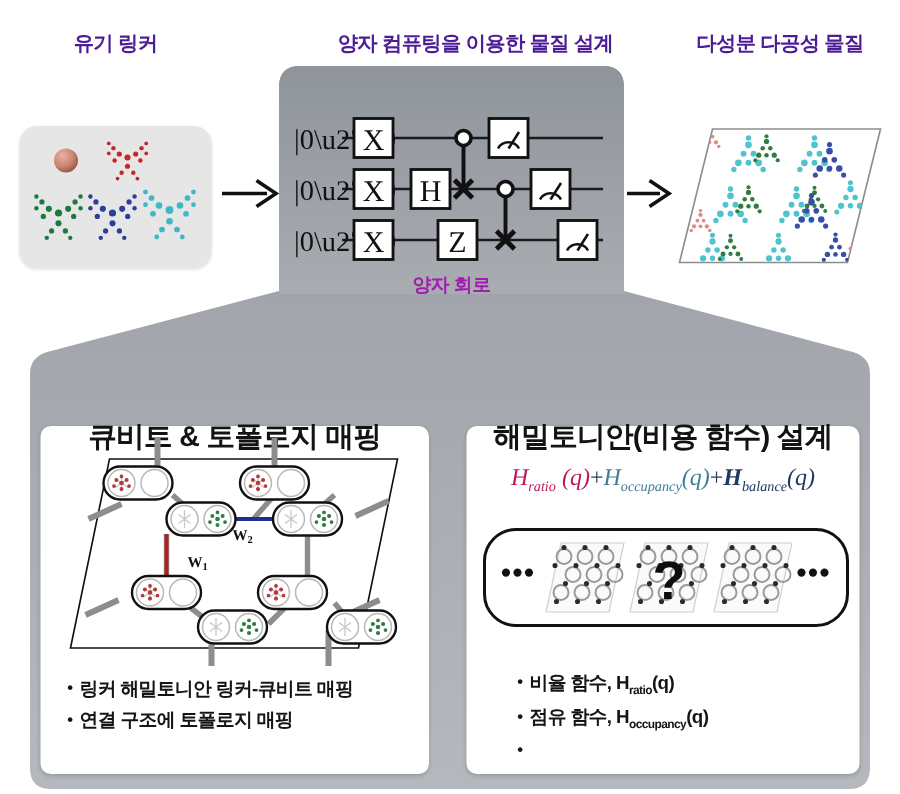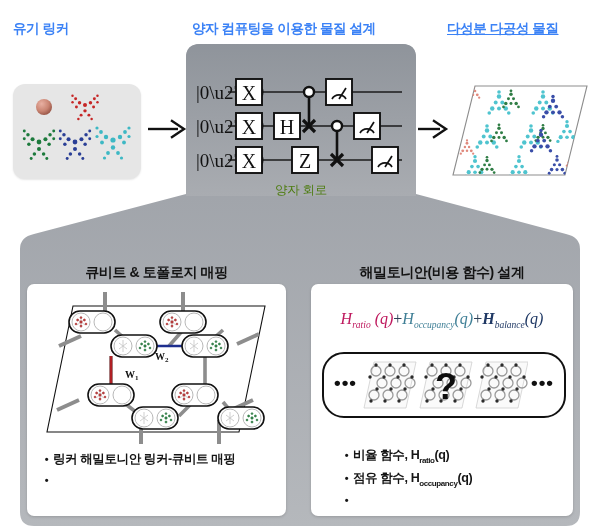--- a/index.html
+++ b/index.html
@@ -6,21 +6,21 @@
   body{
     width:600px;height:529px;position:relative;overflow:hidden;
     background:#ffffff;
     font-family:"Liberation Sans","DejaVu Sans",sans-serif;
     -webkit-font-smoothing:antialiased;
   }
   .abs{position:absolute;}
 
   
   .toptitle{
-    position:absolute;text-align:left;font-weight:bold;color:#3b82f6;
+    position:absolute;text-align:center;font-weight:bold;color:#4c1d95;
     font-size:13.5px;letter-spacing:-0.4px;white-space:nowrap;
   }
 
   
   #grey-shape{
     position:absolute;left:0;top:44px;width:600px;height:485px;
     z-index:1;
   }
 
   
@@ -30,29 +30,29 @@
     box-shadow:0 1px 2px rgba(0,0,0,.10);
   }
 
   
   .arrow{position:absolute;z-index:5;}
 
   
   #circuit{position:absolute;left:196px;top:74px;width:210px;height:105px;z-index:6;}
   #circuit-caption{
     position:absolute;left:196px;top:182px;width:210px;text-align:center;
-    font-size:12.5px;font-weight:normal;color:#4d7c0f;z-index:6;letter-spacing:-0.3px;
+    font-size:12.5px;font-weight:bold;color:#a21caf;z-index:6;letter-spacing:-0.3px;
   }
 
   
   #mof-top{position:absolute;left:447px;top:78px;width:146px;height:105px;z-index:5;}
 
   
   .panel-header{
-    position:absolute;top:264px;text-align:center;font-size:14px;font-weight:bold;
+    position:absolute;top:278px;text-align:center;font-size:19px;font-weight:bold;
     color:#131313;z-index:7;letter-spacing:-0.4px;white-space:nowrap;
   }
 
   
   .white-card{
     position:absolute;background:#fff;border-radius:7px;z-index:6;
     box-shadow:0 1px 3px rgba(0,0,0,.16);
   }
   #card-left{left:27px;top:284px;width:259px;height:232px;}
   #card-right{left:311px;top:284px;width:262px;height:232px;}
@@ -109,21 +109,21 @@
     </linearGradient>
   </defs>
   <path d="M186,14 Q186,0 200,0 L402,0 Q416,0 416,14 L416,150
            L566,190 Q580,193 580,205 L580,468 Q580,482 566,482
            L34,482 Q20,482 20,468 L20,205 Q20,193 34,190 L186,150 Z" fill="url(#gban)"></path>
   <path d="M186,14 Q186,0 200,0 L402,0 Q416,0 416,14 L416,152 L186,152 Z" fill="url(#gbox)"></path>
 </svg>
 
 <div class="toptitle" style="left:13px;top:20px;width:128px;">유기 링커</div>
 <div class="toptitle" style="left:192px;top:20px;width:250px;">양자 컴퓨팅을 이용한 물질 설계</div>
-<div class="toptitle" style="left:447px;top:20px;width:146px;text-decoration:underline;">다성분 다공성 물질</div>
+<div class="toptitle" style="left:447px;top:20px;width:146px;">다성분 다공성 물질</div>
 
 <div id="linker-panel">
   <svg viewBox="0 0 128 95" width="128" height="95">
     <defs>
       <radialGradient id="sph" cx="35%" cy="30%" r="70%">
         <stop offset="0" stop-color="#e8b0a2"></stop>
         <stop offset="65%" stop-color="#c98472"></stop>
         <stop offset="1" stop-color="#9e5b4c"></stop>
       </radialGradient>
       <g id="dend">
@@ -423,20 +423,21 @@
   <text x="122" y="68" font-family="'Liberation Serif',serif" font-size="10" font-weight="bold" fill="#111">W<tspan font-size="7" dy="2">2</tspan></text>
 </svg>
 
 <div class="bullets" style="left:40px;top:452px;">
   <div class="bullet-row">
     <span class="bullet-dot">•</span>
     <span class="bullet-txt">링커 해밀토니안 링커-큐비트 매핑</span>
   </div>
   <div class="bullet-row">
     <span class="bullet-dot">•</span>
+    <span class="bullet-txt">연결 구조에 토폴로지 매핑</span>
   </div>
 </div>
 
 <div id="card-right" class="white-card"></div>
 
 <div id="formula">
   <span class="t-ratio"><i>H</i><sub>ratio</sub> <i>(q)</i></span><span class="t-plus">+</span><span class="t-occ"><i>H</i><sub>occupancy</sub><i>(q)</i></span><span class="t-plus">+</span><span class="t-bal"><i><b>H</b></i><sub>balance</sub><i>(q)</i></span>
 </div>
 
 <div id="candidates">

